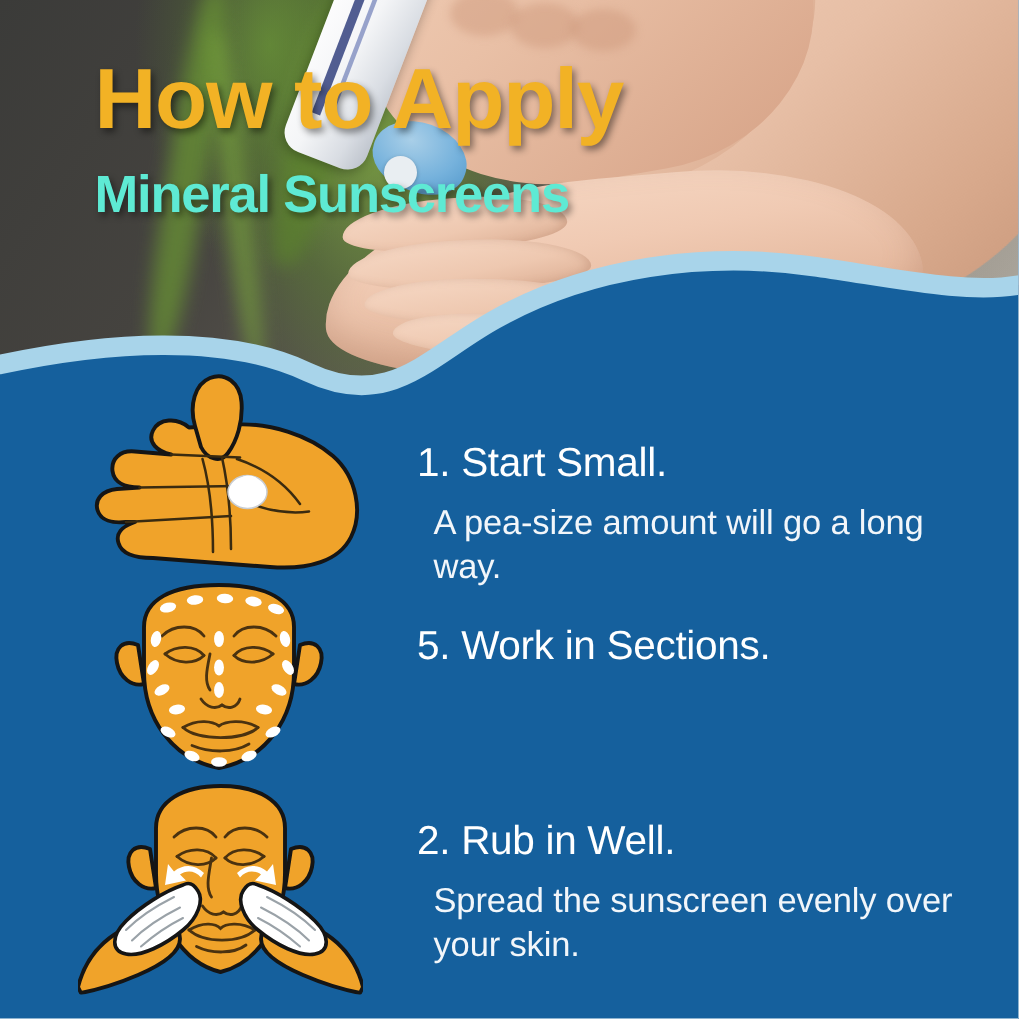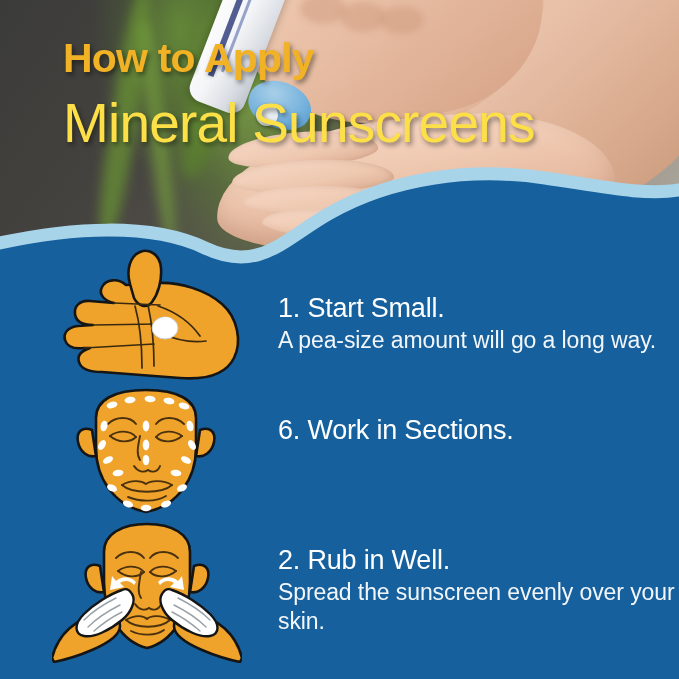--- a/index.html
+++ b/index.html
@@ -184,44 +184,44 @@
     font-weight: 400;
     letter-spacing: -0.2px;
     line-height: 1.08;
     margin: 0 0 3px 0;
     color: #ffffff;
   }
   .step-body {
     font-size: 23px;
     font-weight: 400;
     line-height: 1.24;
-    margin: 0;
+    margin: 11px;
     color: #f2f6fa;
     letter-spacing: -0.1px;
   }
 
   
   .headings {
     position: absolute;
     left: 63px; top: 38px;
     width: 600px;
   }
   .title-line1 {
-    font-size: 41px;
+    font-size: 57px;
     font-weight: 800;
     color: #F2B225;
     letter-spacing: -0.8px;
     line-height: 1.0;
     margin: 0;
     text-shadow: 2px 3px 5px rgba(0,0,0,0.45);
   }
   .title-line2 {
-    font-size: 55px;
-    font-weight: 400;
-    color: #fde047;
+    font-size: 35px;
+    font-weight: 700;
+    color: #5eead4;
     letter-spacing: -0.8px;
     line-height: 1.0;
     margin: 17px 0 0 0;
     text-shadow: 2px 3px 5px rgba(0,0,0,0.45);
   }
 </style>
 </head>
 <body>
 
 <div id="poster">
@@ -352,21 +352,21 @@
           <ellipse cx="110" cy="91" rx="5.4" ry="3.2" transform="rotate(8 110 91)"></ellipse>
           <ellipse cx="46" cy="106" rx="5.3" ry="3.2" transform="rotate(26 46 106)"></ellipse>
           <ellipse cx="116" cy="106" rx="5.3" ry="3.2" transform="rotate(-26 116 106)"></ellipse>
           <ellipse cx="62" cy="122" rx="5.3" ry="3.2" transform="rotate(22 62 122)"></ellipse>
           <ellipse cx="80" cy="126" rx="5.3" ry="3.2"></ellipse>
           <ellipse cx="100" cy="122" rx="5.3" ry="3.2" transform="rotate(-22 100 122)"></ellipse>
         </g>
       </svg>
 
       <div class="step-text" style="left:278px; top:180px; width:400px;">
-        <p class="step-title">6. Work in Sections.</p>
+        <p class="step-title">5. Work in Sections.</p>
       </div>
     </div>
 
     <div class="step">
       <svg class="step-icon" style="left:52px; top:282px;" width="190" height="145" viewBox="0 0 190 145">
         <g stroke="#151515" stroke-width="2.6" stroke-linejoin="round">
 
           <path d="M48,48 C38,44 32,50 34,60 C36,70 44,76 52,74 Z" fill="#F0A32A"></path>
           <path d="M142,48 C152,44 158,50 156,60 C154,70 146,76 138,74 Z" fill="#F0A32A"></path>
 

